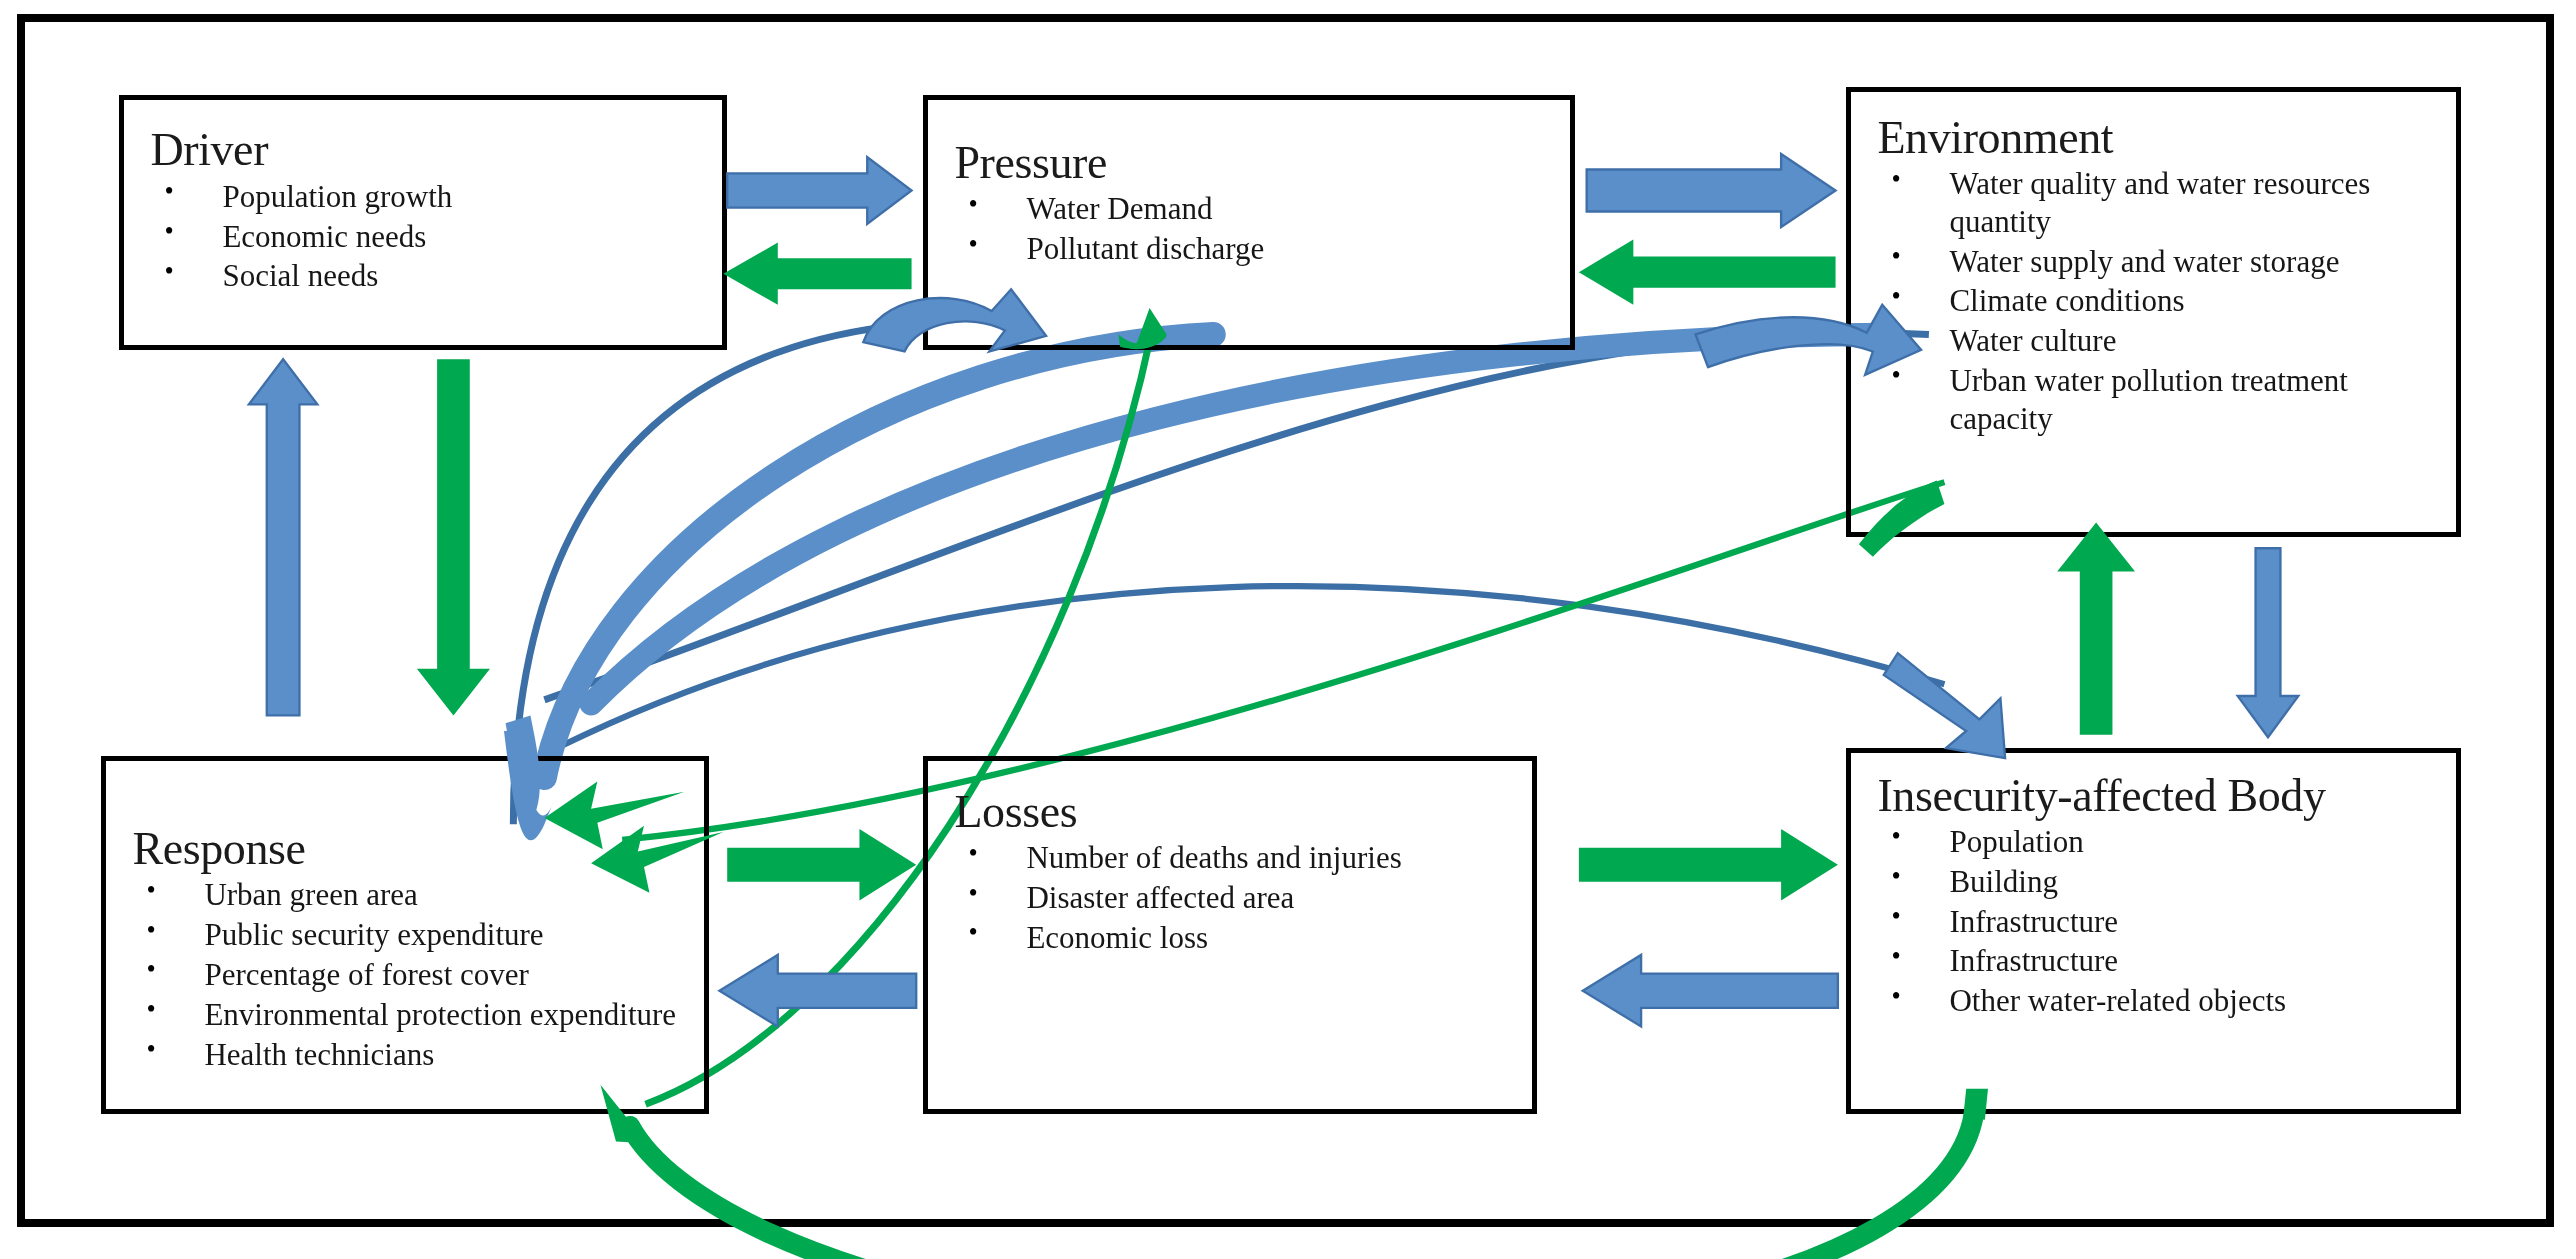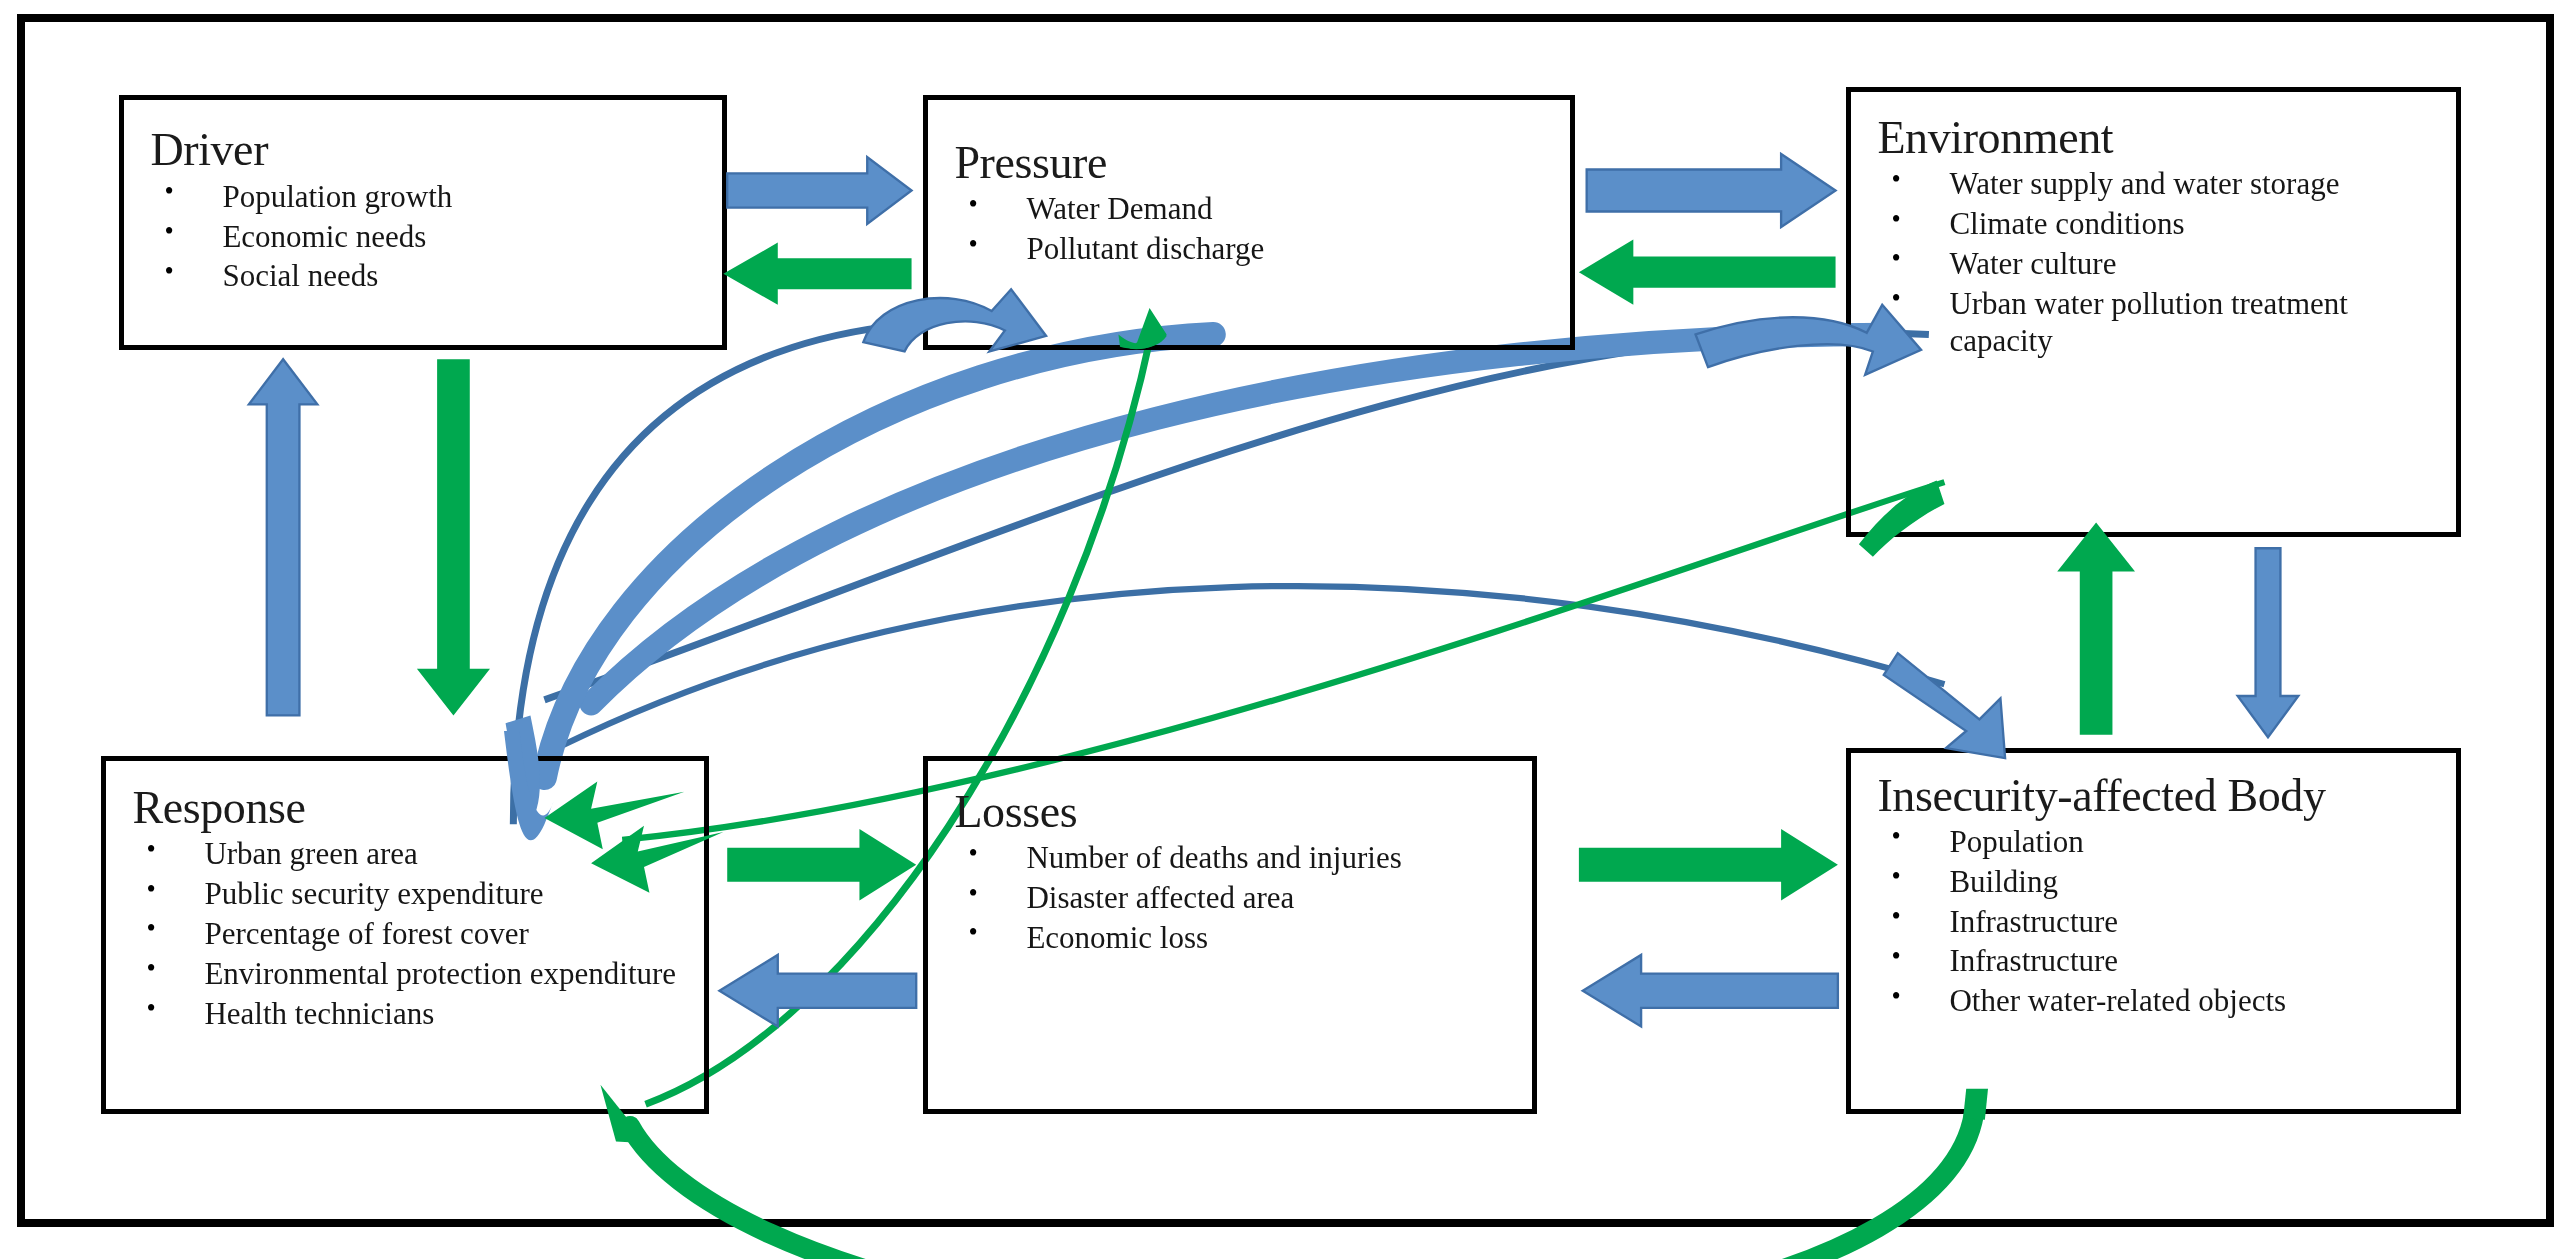--- a/index.html
+++ b/index.html
@@ -132,30 +132,31 @@
         <li>Water Demand</li>
         <li>Pollutant discharge</li>
       </ul>
     </div>
   </div>
 
   <div class="node" style="left:1846px; top:87px; width:615px; height:450px;">
     <div class="inner" style="padding-top:22px;">
       <div class="title">Environment</div>
       <ul>
+        <li>Water quality and water resources quantity</li>
         <li>Water supply and water storage</li>
         <li>Climate conditions</li>
         <li>Water culture</li>
         <li>Urban water pollution treatment capacity</li>
       </ul>
     </div>
   </div>
 
   <div class="node" style="left:101px; top:756px; width:608px; height:358px;">
-    <div class="inner" style="padding-top:23px;">
+    <div class="inner" style="padding-top:23px;margin-top:41px;">
       <div class="title">Response</div>
       <ul>
         <li>Urban green area</li>
         <li>Public security expenditure</li>
         <li>Percentage of forest cover</li>
         <li>Environmental protection expenditure</li>
         <li>Health technicians</li>
       </ul>
     </div>
   </div>

